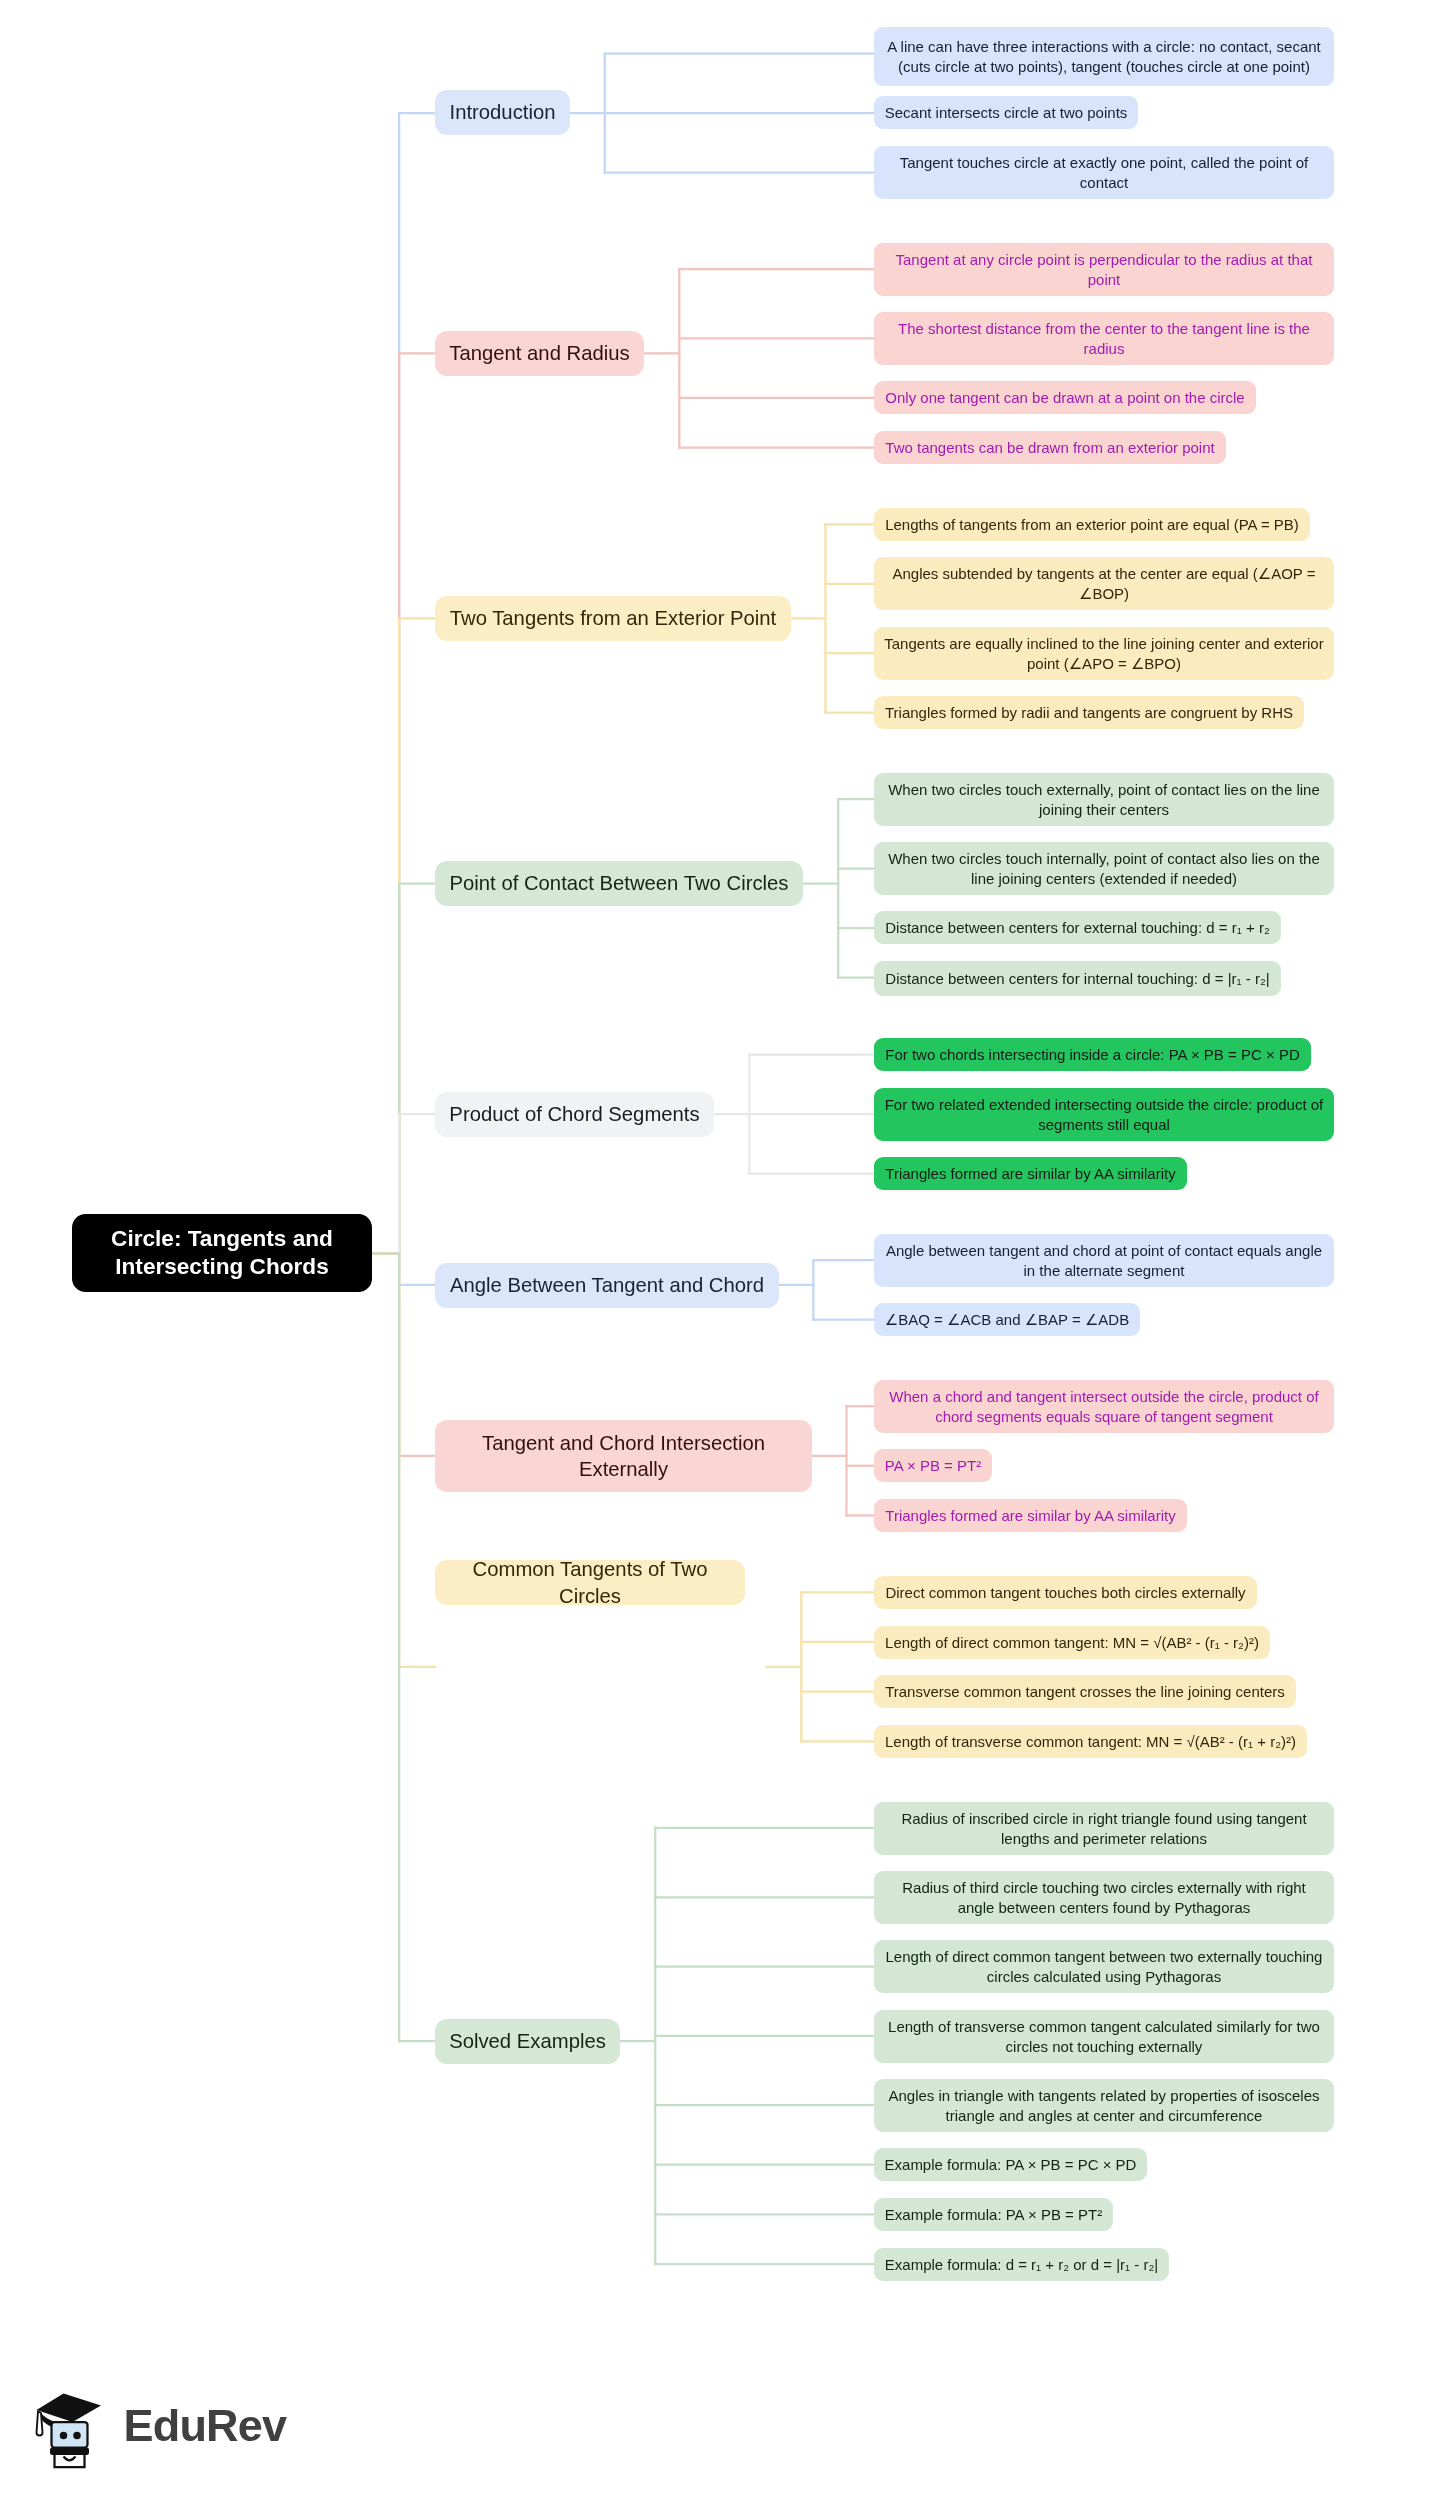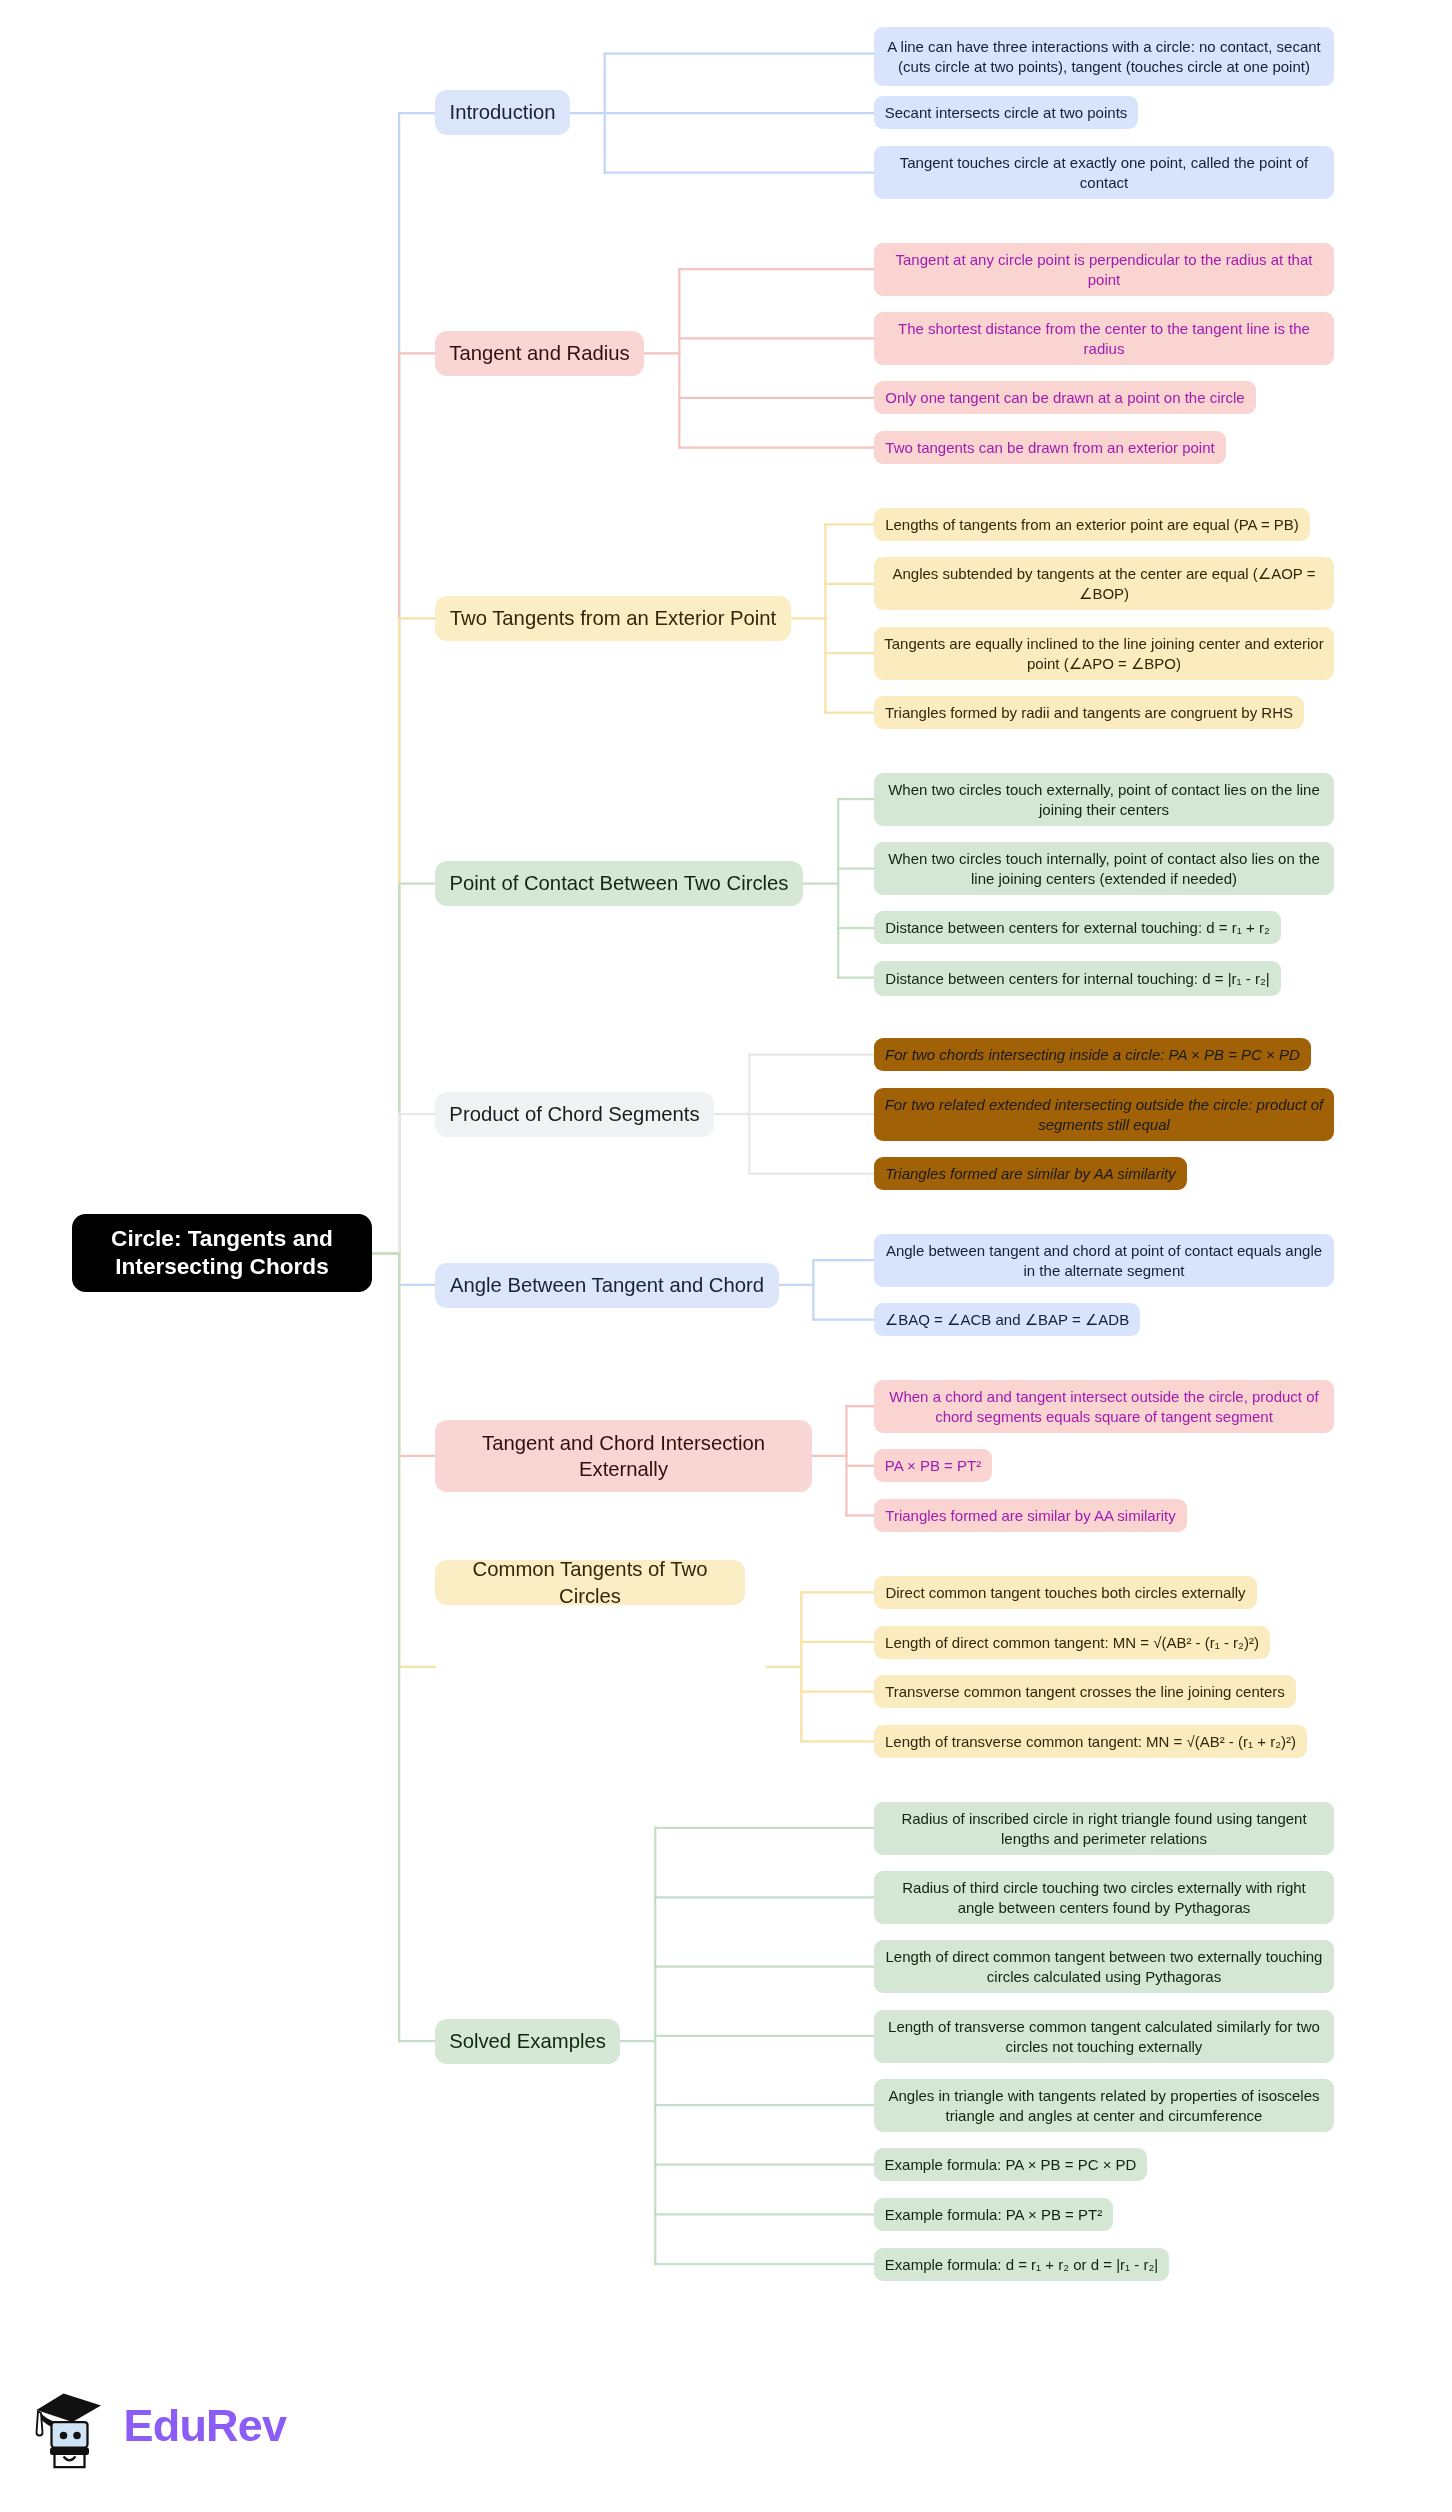--- a/index.html
+++ b/index.html
@@ -26,27 +26,27 @@
   .b1.yellow{background:#fbeec4;color:#33270a;}
   .b1.green{background:#d5e8d6;color:#11270f;}
   .b1.grey {background:#f1f2f3;color:#1b1b1b;}
 
   
   .leaf{font-size:15px;border-radius:9px;padding:6.8px 9.8px;}
   .leaf.blue {background:#d7e4fb;color:#14203a;}
   .leaf.pink {background:#f9d4d1;color:#a21caf;}
   .leaf.yellow{background:#fbecc0;color:#332709;}
   .leaf.green{background:#d4e7d5;color:#10260e;}
-  .leaf.grey {background:#a16207;color:#1a1a1a;font-style:italic;}
+  .leaf.grey {background:#22c55e;color:#1a1a1a;}
 
   
   #logo{position:absolute;left:29px;top:2377px;width:279px;height:98px;
         display:flex;align-items:center;gap:10.5px;}
   #logo .mark{width:84px;height:87px;flex:0 0 auto;}
-  #logo .wordmark{font-size:45px;font-weight:bold;color:#8b5cf6;letter-spacing:-0.8px;
+  #logo .wordmark{font-size:45px;font-weight:bold;color:#404040;letter-spacing:-0.8px;
         font-family:"Liberation Sans","DejaVu Sans",sans-serif;}
 </style>
 </head>
 <body>
 
 <div id="canvas">
   <svg id="links" viewBox="0 0 1928 3335" width="1452" height="2512">
       <path d="M494 1664 L530 1664" stroke="#c3d6f5" stroke-width="3" fill="none" stroke-linecap="square"></path>
       <path d="M530 1664 L530 150" stroke="#c3d6f5" stroke-width="3" fill="none" stroke-linecap="square"></path>
       <path d="M530 150 L578 150" stroke="#c3d6f5" stroke-width="3" fill="none" stroke-linecap="square"></path>

